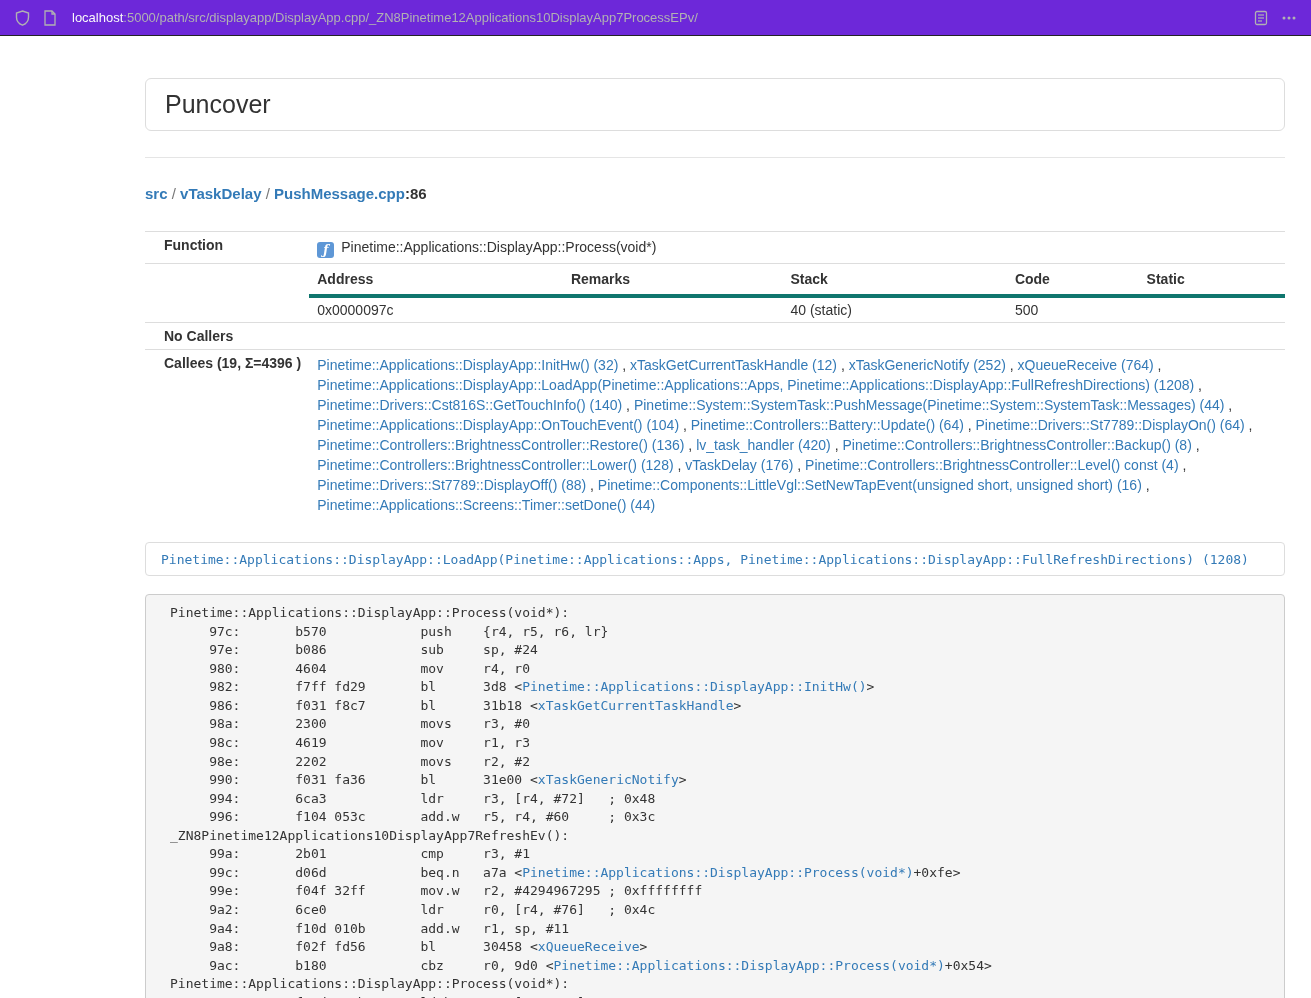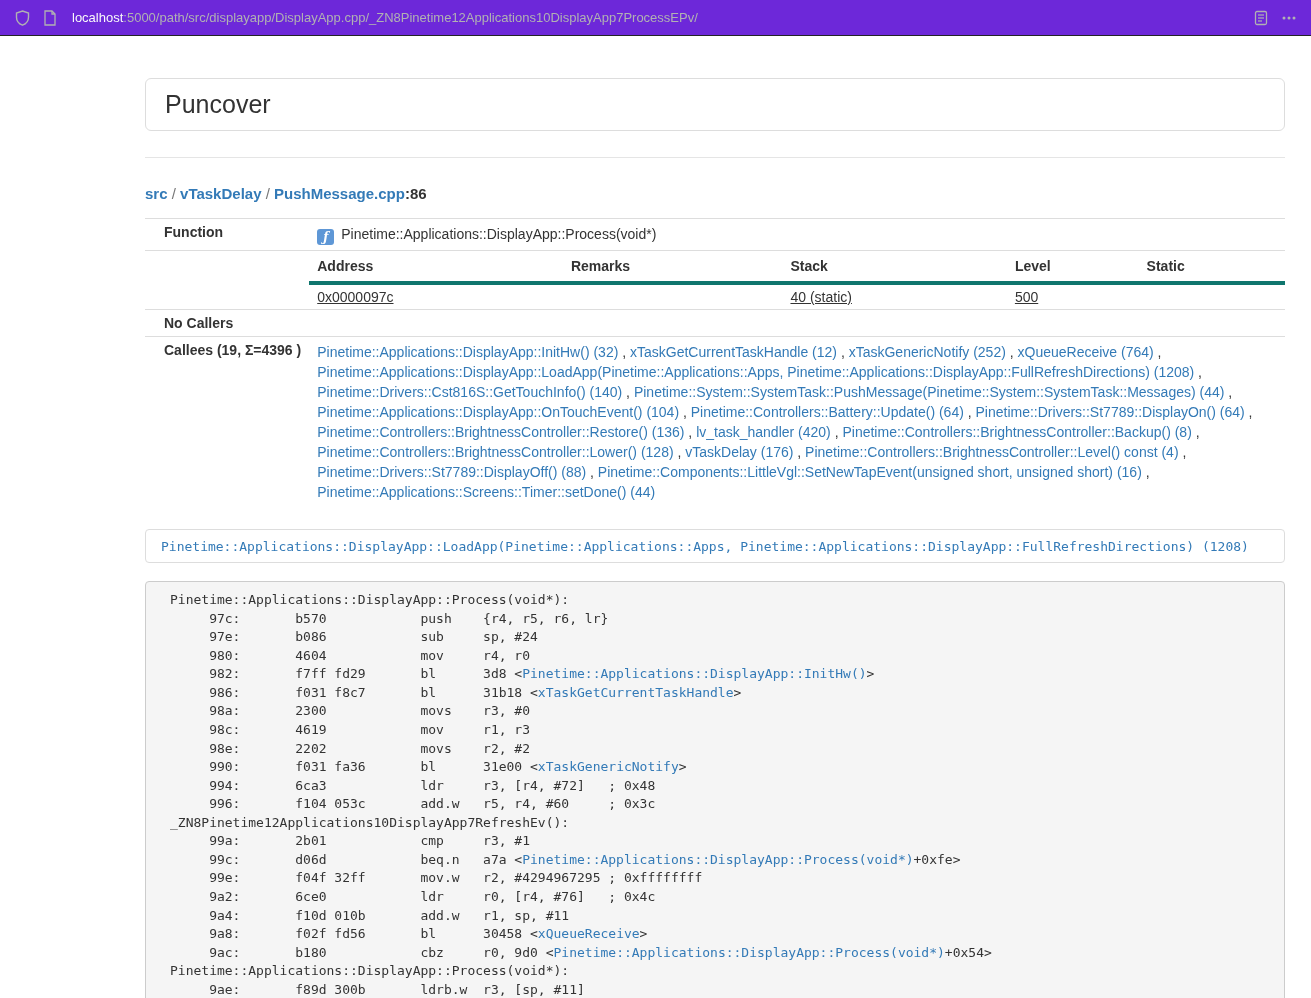--- a/index.html
+++ b/index.html
@@ -35,37 +35,37 @@
   }
   .jumbo h1 { margin:0; font-size:25px; line-height:25px; font-weight:400; color:#333; }
 
   hr.divider { border:none; border-top:1px solid #e5e5e5; margin:26px 0 0 0; }
 
   .breadcrumb { margin-top:25px; font-size:15px; font-weight:700; line-height:21px; }
   .breadcrumb a { color:#337ab7; }
   .bc-sep { color:#777; font-weight:400; }
   .bc-suffix { color:#333; }
 
-  table.main { width:100%; border-collapse:collapse; margin-top:14px; }
+  table.main { width:100%; border-collapse:collapse; margin-top:27px; }
   table.main > tbody > tr > th {
     width:132px; padding:5px 8px 5px 19px; text-align:left; vertical-align:top;
     border-top:1px solid #ddd; font-weight:700; white-space:nowrap;
   }
   table.main > tbody > tr > td {
     padding:5px 8px; text-align:left; vertical-align:top; border-top:1px solid #ddd;
     line-height:20px;
   }
   table.main > tbody > tr > td.nopad { padding:0; }
 
   table.inner { width:100%; border-collapse:collapse; }
   table.inner th {
     padding:5px 8px; text-align:left; font-weight:700;
     border-bottom:4px solid #0f766e;
   }
-  table.inner td { padding:2px 8px; text-align:left;text-decoration:underline; }
+  table.inner td { padding:2px 8px; text-align:left; }
 
   .func-icon {
     display:inline-block; width:17px; height:16px; margin-right:7px;
     background:#5e97d6; border-radius:3px; color:#fff; text-align:center;
     font:italic 700 12px/16px "DejaVu Serif", serif; vertical-align:-2px;
   }
 
   .symbol-panel {
     margin-top:22px; border:1px solid #ddd; border-radius:4px;
     padding:8px 15px; background:#fff;
@@ -140,21 +140,21 @@
                 <col style="width:22.5%">
                 <col style="width:23%">
                 <col style="width:13.5%">
                 <col>
             </colgroup>
             <thead>
               <tr>
                 <th>Address</th>
                 <th>Remarks</th>
                 <th>Stack</th>
-                <th>Level</th>
+                <th>Code</th>
                 <th>Static</th>
               </tr>
             </thead>
             <tbody>
               <tr>
                 <td>0x0000097c</td>
                 <td></td>
                 <td>40 (static)</td>
                 <td>500</td>
                 <td></td>

